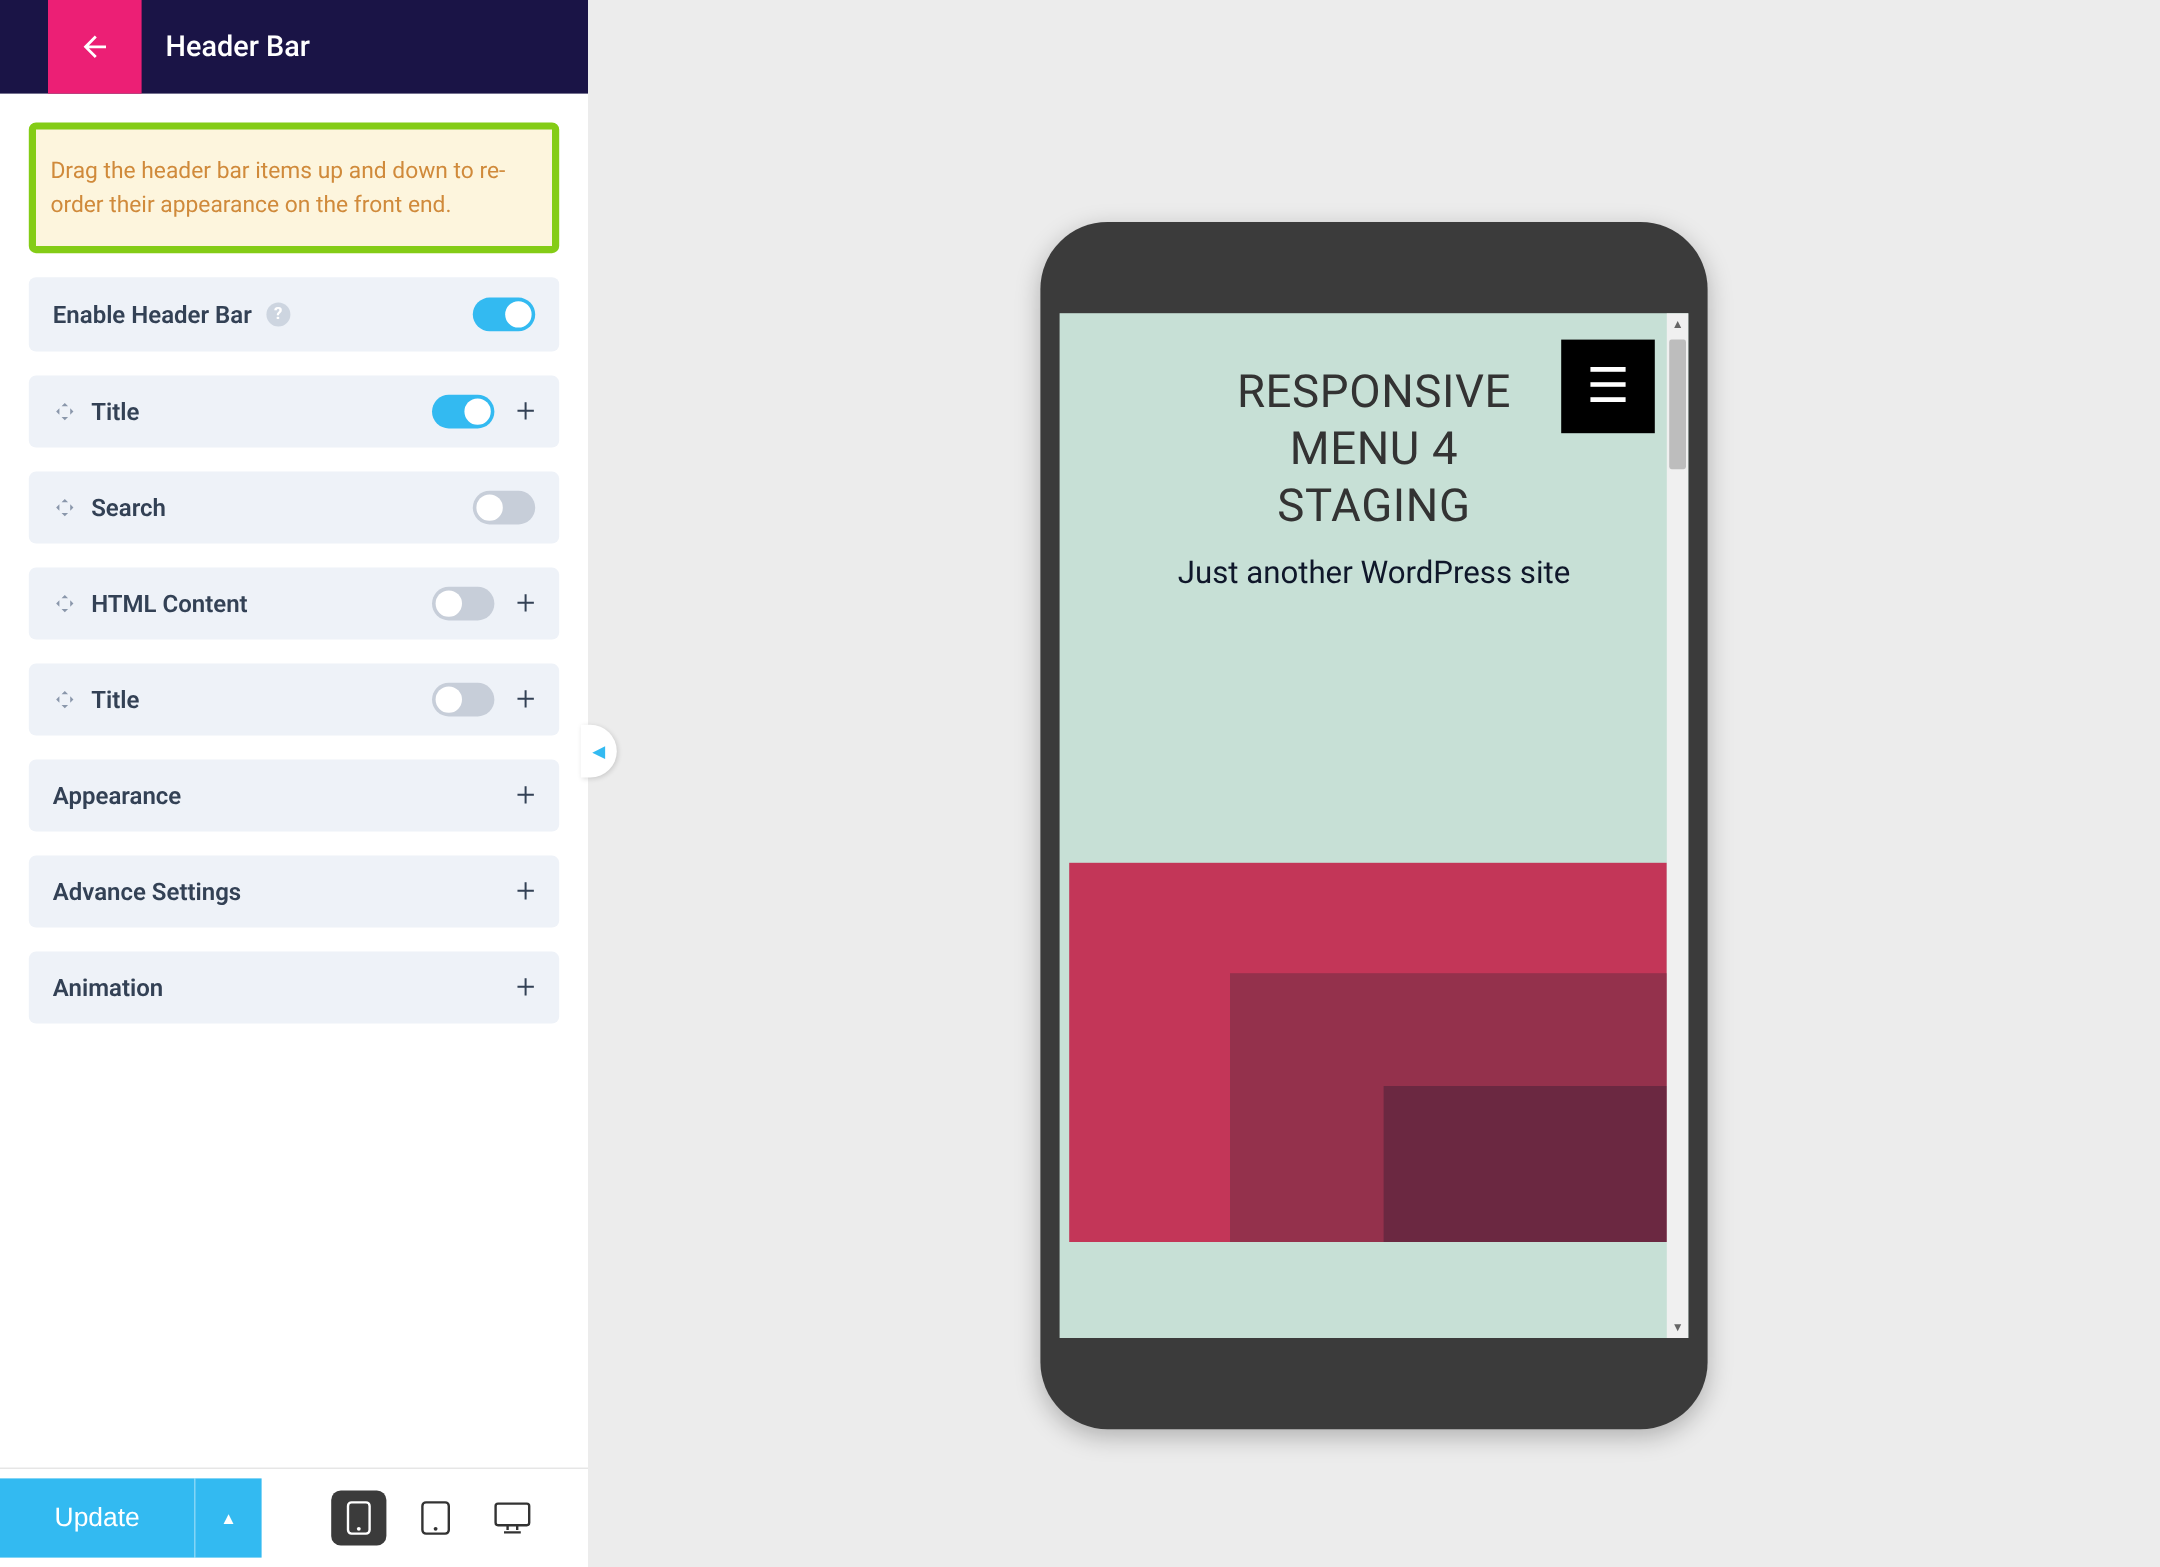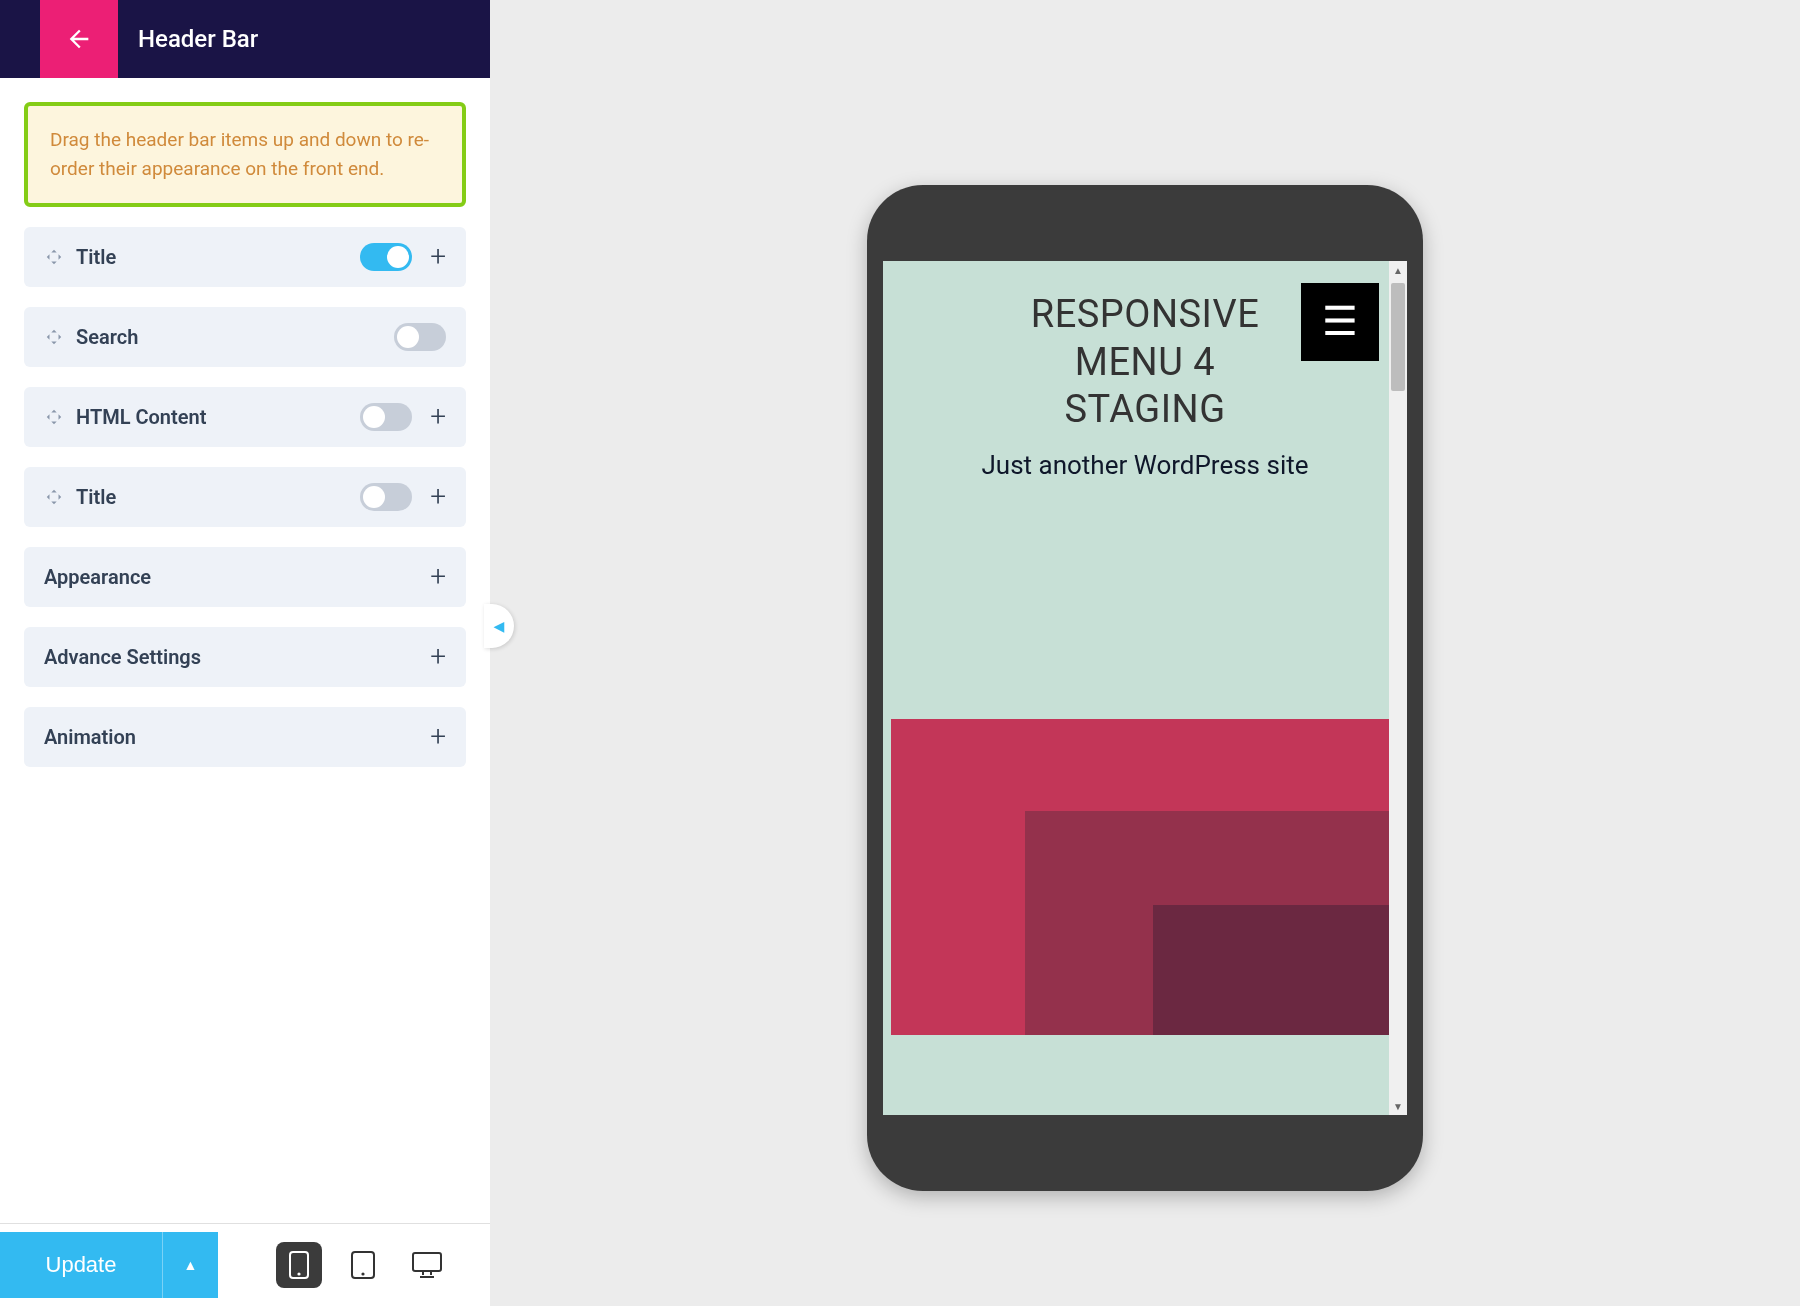--- a/index.html
+++ b/index.html
@@ -42,23 +42,23 @@
   padding-left: 20px;
   font-weight: 500;
 }
 .sidebar-body {
   flex: 1;
   padding: 24px 24px 0 24px;
   overflow-y: auto;
 }
 .notice {
   background: #fdf5dd;
-  border: 4px solid #84cc16;
+  border: 6px solid #84cc16;
   border-radius: 6px;
-  padding: 20px 22px;
+  padding: 20px 12px;
   color: #d08a3b;
   font-size: 19px;
   line-height: 1.5;
 }
 .panel-item {
   background: #eef2f8;
   border-radius: 6px;
   margin-top: 20px;
   padding: 0 20px;
   height: 60px;
@@ -233,21 +233,21 @@
   font-size: 40px;
   line-height: 1;
 }
 .site-title {
   font-size: 38px;
   font-weight: 400;
   color: #333;
   letter-spacing: 0.5px;
   line-height: 1.25;
   max-width: 310px;
-  margin: 0 auto;
+  margin: 13px auto;
 }
 .site-tagline {
   font-size: 26px;
   color: #0f172a;
   margin-top: 14px;
   line-height: 1.35;
   max-width: 340px;
   margin-left: auto;
   margin-right: auto;
 }
@@ -309,20 +309,31 @@
       <svg viewBox="0 0 24 24">
           <path d="M20 11H7.8l5.6-5.6L12 4l-8 8 8 8 1.4-1.4L7.8 13H20z"></path>
         </svg>
     </div>
     <div class="header-title">Header Bar</div>
   </div>
 
   <div class="sidebar-body">
     <div class="notice">Drag the header bar items up and down to re-order their appearance on the front end.</div>
 
+    <div class="panel-item tall">
+      <div class="pi-left">
+        <span class="pi-label">Enable Header Bar</span>
+        <span class="help-icon">?</span>
+      </div>
+      <div class="pi-right">
+        <div class="toggle on">
+            <div class="knob"></div>
+          </div>
+      </div>
+    </div>
 
     <div class="panel-item">
       <div class="pi-left">
         <span class="drag-handle">
           <svg viewBox="0 0 20 20">
               <path fill="#8a97ab" d="M10 2l3 3H7l3-3zm0 16l-3-3h6l-3 3zM2 10l3-3v6l-3-3zm16 0l-3 3V7l3 3z"></path>
             </svg>
         </span>
         <span class="pi-label">Title</span>
       </div>

